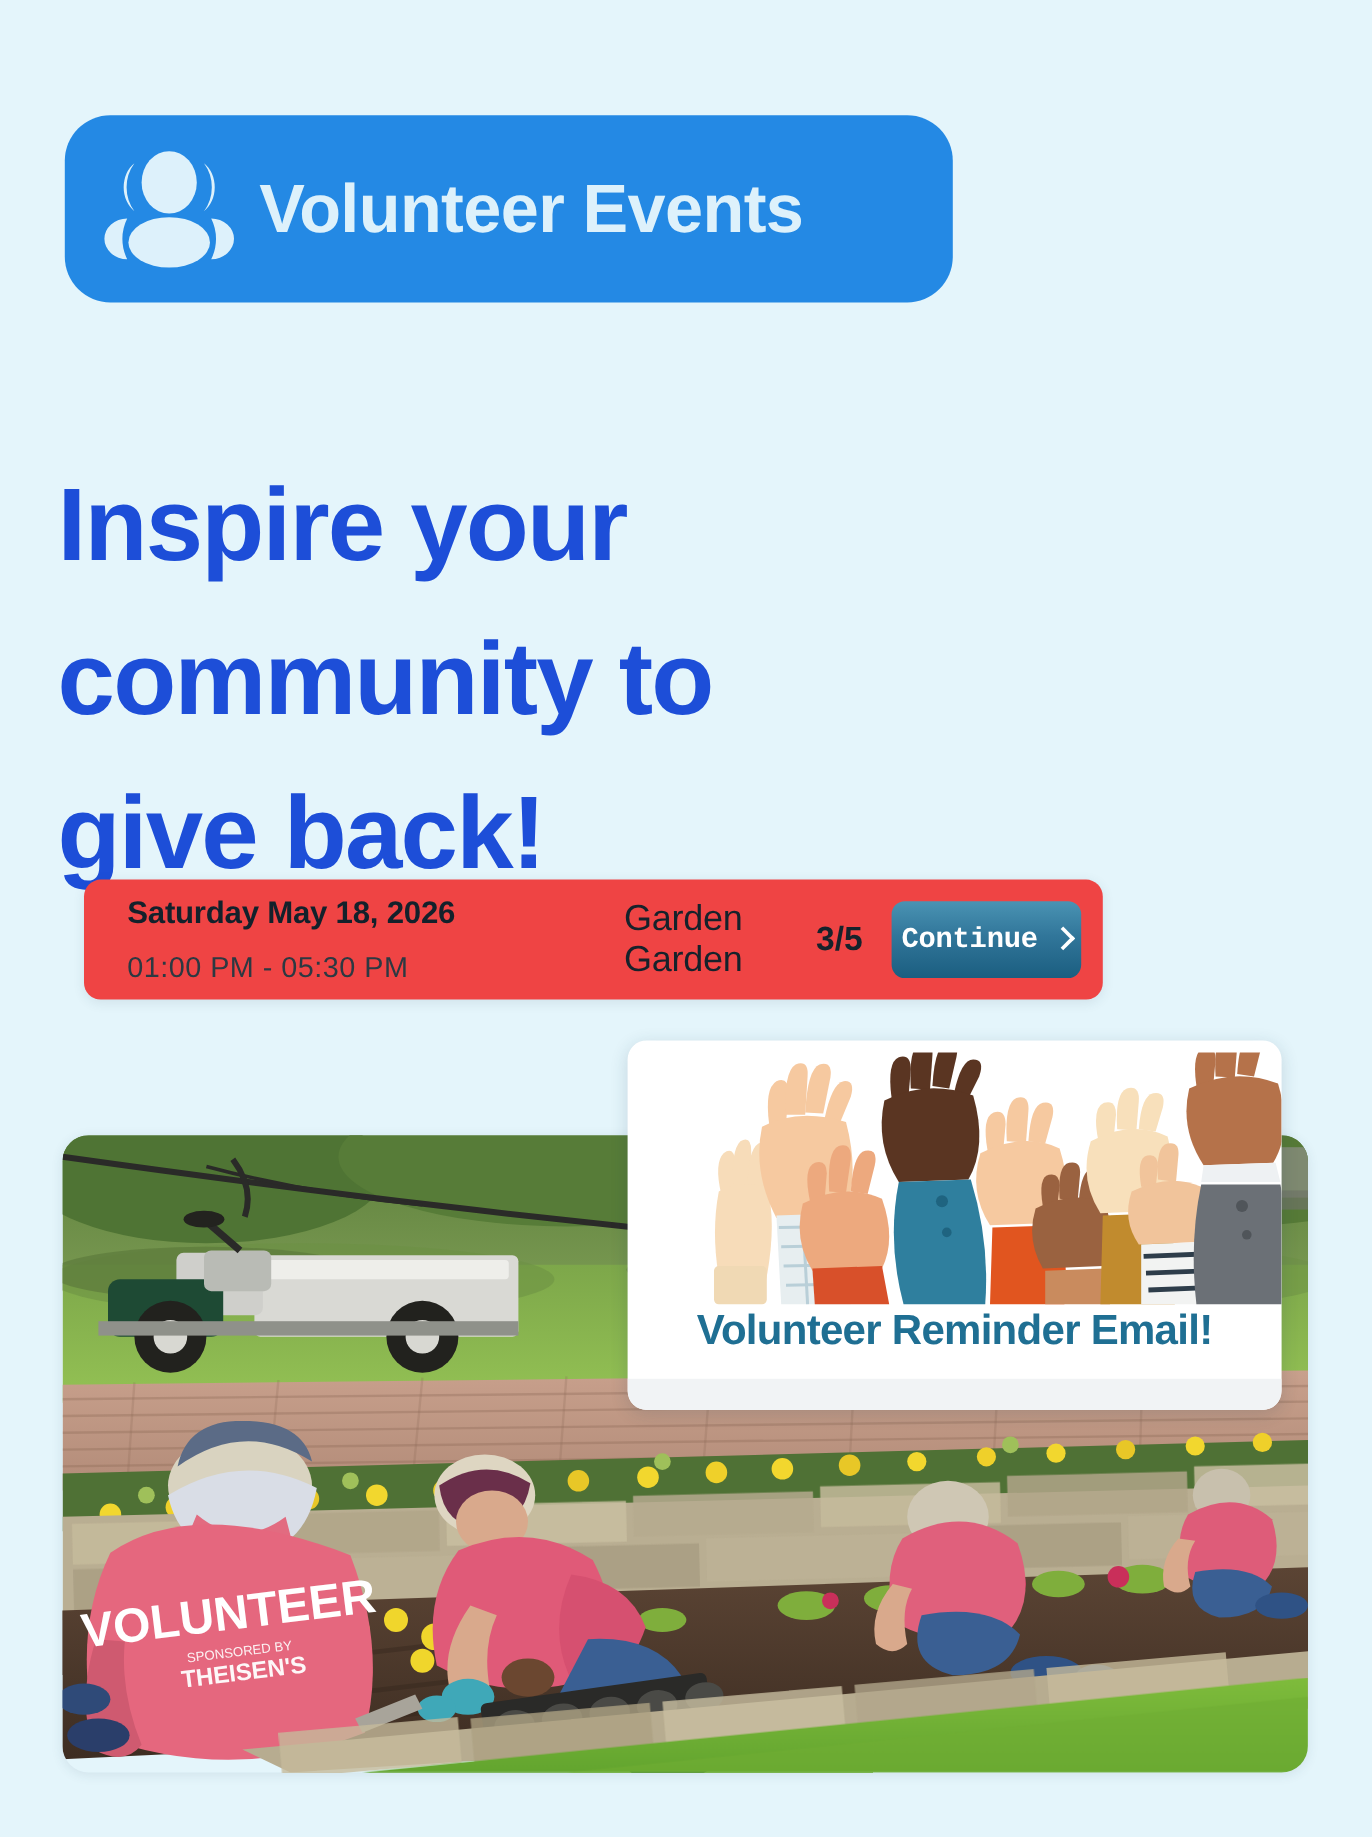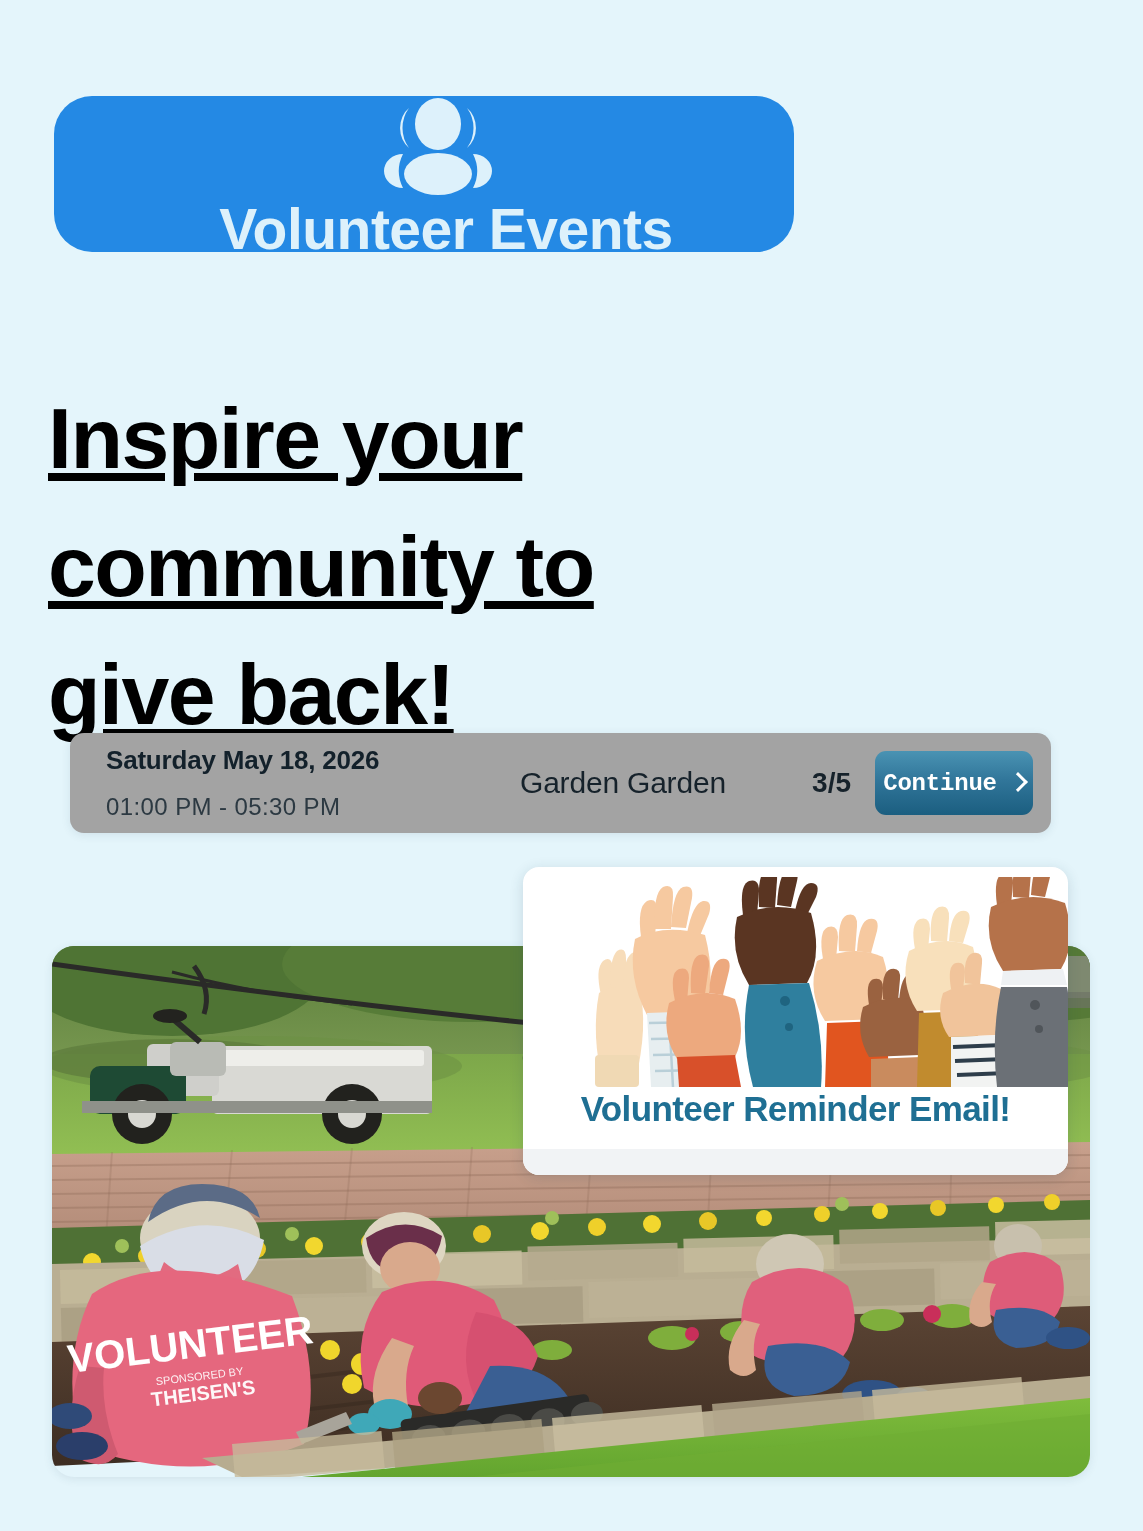--- a/index.html
+++ b/index.html
@@ -21,21 +21,20 @@
     left: 54px;
     top: 96px;
     width: 740px;
     height: 156px;
     background: #2489e4;
     border-radius: 38px;
     display: flex;
     align-items: center;
     box-sizing: border-box;
     padding-left: 28px;
-    flex-direction: column;
   }
   .badge-icon {
     width: 118px;
     height: 100px;
     flex: 0 0 auto;
     display: block;
   }
   .badge-title {
     color: #ddf1fb;
     font-size: 57px;
@@ -44,36 +43,35 @@
     margin-left: 16px;
     white-space: nowrap;
   }
 
   
   .headline {
     position: absolute;
     left: 48px;
     top: 316px;
     width: 720px;
-    color: #000000;
+    color: #1d4ed8;
     font-size: 86px;
     font-weight: bold;
     line-height: 1.49;
     letter-spacing: -1.5px;
-    text-decoration: underline;
   }
 
   
   .event-card {
     position: absolute;
     left: 70px;
     top: 733px;
-    width: 981px;
+    width: 849px;
     height: 100px;
-    background: #a3a3a3;
+    background: #ef4444;
     border-radius: 14px;
     box-shadow: 0 2px 10px rgba(40,70,90,0.10);
     display: flex;
     align-items: center;
     box-sizing: border-box;
     padding: 0 18px 0 36px;
   }
   .event-when { flex: 0 0 auto; width: 390px; }
   .event-date {
     font-size: 26px;

